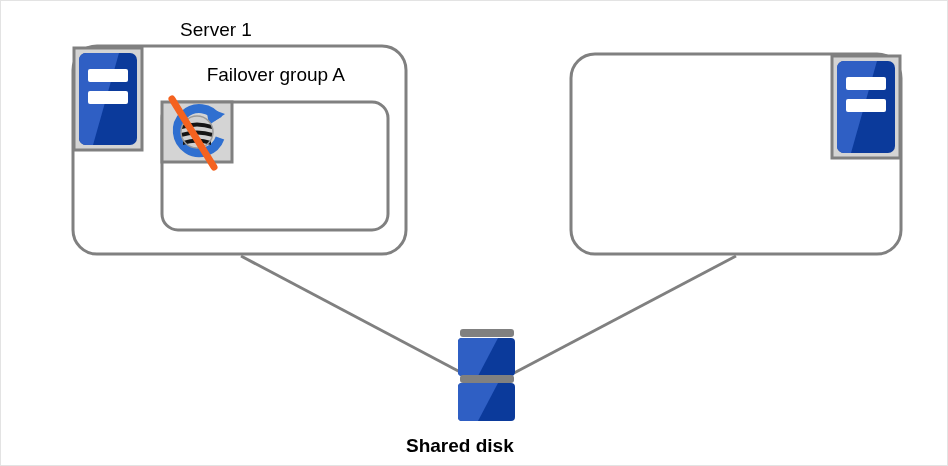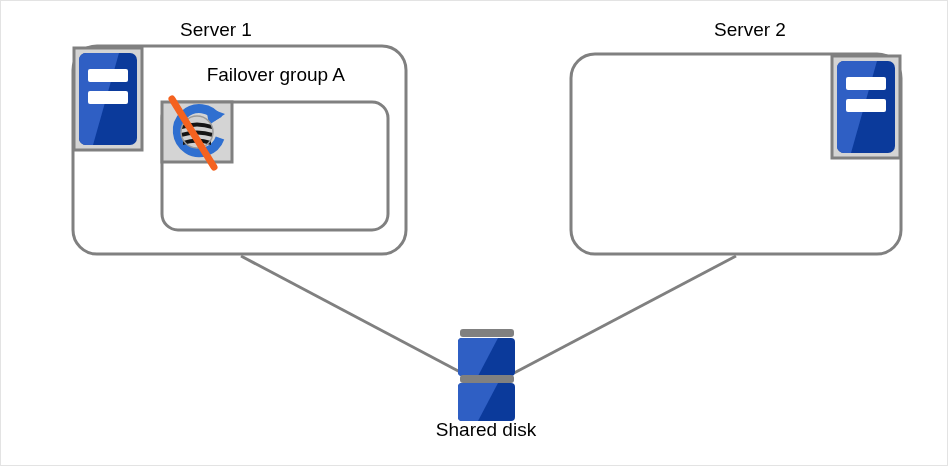--- a/index.html
+++ b/index.html
@@ -28,21 +28,21 @@
     position: absolute;
     color: #000000;
     font-size: 19px;
     line-height: 22px;
     white-space: nowrap;
     font-family: "Liberation Sans", sans-serif;
   }
   #server1-label { left: 152px; top: 18px; width: 126px; text-align: center; }
   #server2-label { left: 686px; top: 18px; width: 126px; text-align: center; }
   #fg-label      { left: 178px; top: 63px; width: 166px; text-align: right; }
-  #disk-label    { left: 405px; top: 418px; width: 160px; text-align: center; }
+  #disk-label    { left: 405px; top: 434px; width: 160px; text-align: left; font-weight: bold; }
 </style>
 </head>
 <body>
 
 <div id="canvas">
 
   <svg class="svg-layer" viewBox="0 0 948 466">
     <defs>
       <clipPath id="clip-srv1-icon">
           <rect x="78" y="52" width="58" height="92" rx="7"></rect>
@@ -121,19 +121,18 @@
       <rect x="459" y="374" width="54" height="8" rx="3" fill="#808080"></rect>
       <rect x="457" y="382" width="57" height="38" rx="4" fill="#0b3a9b"></rect>
       <g clip-path="url(#clip-disk-bot)">
         <polygon points="457,382 497,382 477,420 457,420" fill="#2f5fc4"></polygon>
       </g>
     </g>
   </svg>
 
   <div class="label" id="server1-label">Server 1</div>
 
-  <div class="label" id="server2-label">Server 2</div>
 
   <div class="label" id="fg-label">Failover group A</div>
 
   <div class="label" id="disk-label">Shared disk</div>
 
 </div>
 
 </body></html>

